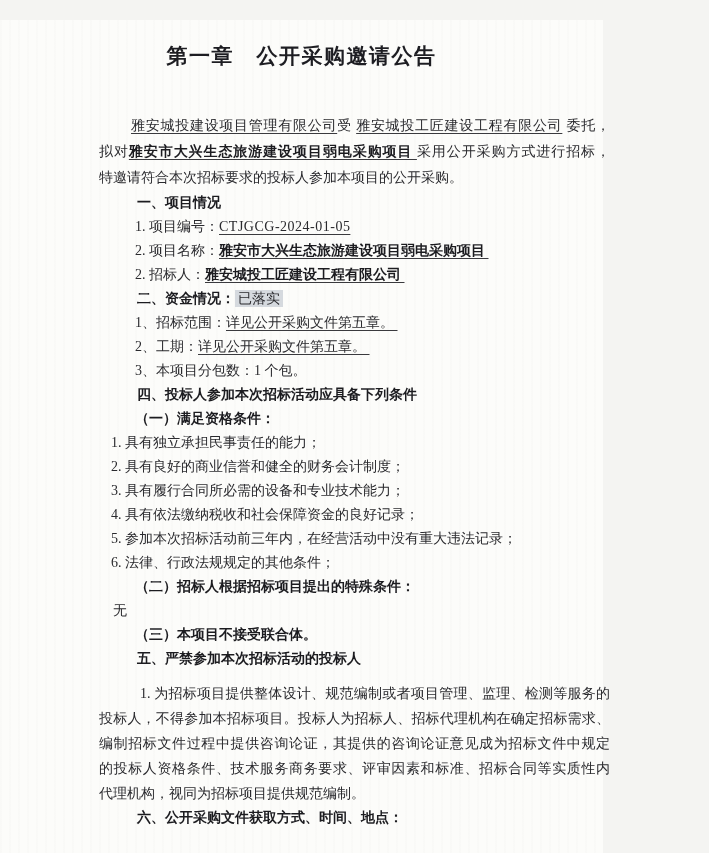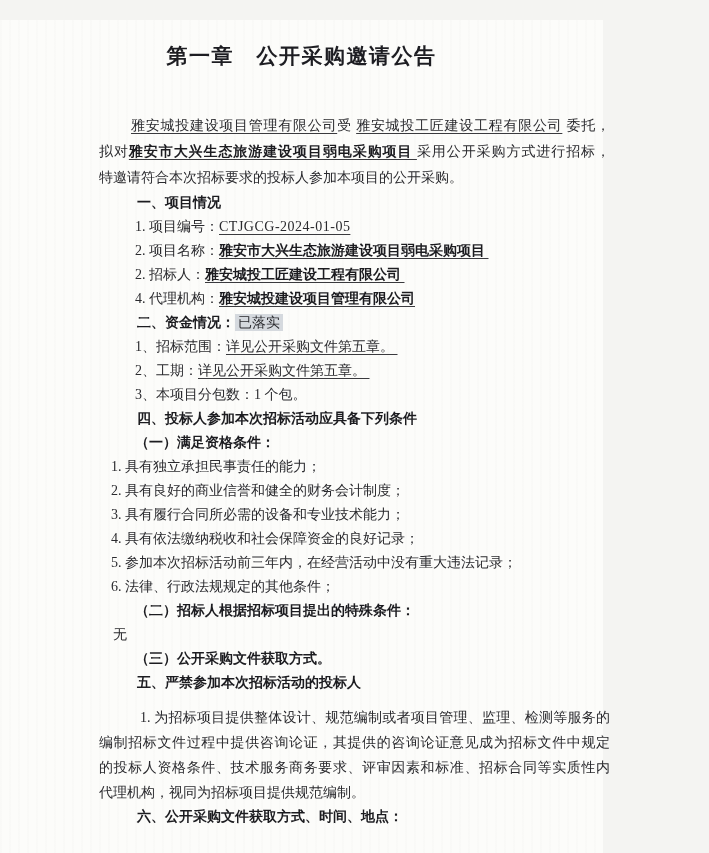--- a/index.html
+++ b/index.html
@@ -82,36 +82,36 @@
 <div class="page">
   <div class="doc-title">第一章　公开采购邀请公告</div>
   <div class="body-col">
       <div class="line role-intro-first fill"><span class="run u">雅安城投建设项目管理有限公司</span><span class="run">受 </span><span class="run u">雅安城投工匠建设工程有限公司</span><span class="run"> 委托，</span></div>
       <div class="line role-intro fill"><span class="run">拟对</span><span class="run b u">雅安市大兴生态旅游建设项目弱电采购项目 </span><span class="run">采用公开采购方式进行招标，</span></div>
       <div class="line role-intro"><span class="run">特邀请符合本次招标要求的投标人参加本项目的公开采购。</span></div>
       <div class="line role-heading"><span class="run b">一、项目情况</span></div>
       <div class="line role-item"><span class="run">1. 项目编号：</span><span class="run u latin">CTJGCG-2024-01-05</span></div>
       <div class="line role-item"><span class="run">2. 项目名称：</span><span class="run b u">雅安市大兴生态旅游建设项目弱电采购项目 </span></div>
       <div class="line role-item"><span class="run">2. 招标人：</span><span class="run b u">雅安城投工匠建设工程有限公司 </span></div>
-      <div class="line role-item"><span class="run">4. 代理机构：</span><span class="run b u">雅安城投建设项目管理有限公司</span></div>
       <div class="line role-heading"><span class="run b">二、资金情况：</span><span class="run hl">已落实</span></div>
       <div class="line role-item"><span class="run">1、招标范围：</span><span class="run u">详见公开采购文件第五章。 </span></div>
       <div class="line role-item"><span class="run">2、工期：</span><span class="run u">详见公开采购文件第五章。 </span></div>
       <div class="line role-item"><span class="run">3、本项目分包数：1 个包。</span></div>
       <div class="line role-heading"><span class="run b">四、投标人参加本次招标活动应具备下列条件</span></div>
       <div class="line role-item"><span class="run b">（一）满足资格条件：</span></div>
       <div class="line role-sub-item"><span class="run">1. 具有独立承担民事责任的能力；</span></div>
       <div class="line role-sub-item"><span class="run">2. 具有良好的商业信誉和健全的财务会计制度；</span></div>
       <div class="line role-sub-item"><span class="run">3. 具有履行合同所必需的设备和专业技术能力；</span></div>
       <div class="line role-sub-item"><span class="run">4. 具有依法缴纳税收和社会保障资金的良好记录；</span></div>
       <div class="line role-sub-item"><span class="run">5. 参加本次招标活动前三年内，在经营活动中没有重大违法记录；</span></div>
       <div class="line role-sub-item"><span class="run">6. 法律、行政法规规定的其他条件；</span></div>
       <div class="line role-item"><span class="run b">（二）招标人根据招标项目提出的特殊条件：</span></div>
       <div class="line role-blank-answer"><span class="run">无</span></div>
-      <div class="line role-item"><span class="run b">（三）公开采购文件获取方式。</span></div>
+      <div class="line role-item"><span class="run b">（三）本项目不接受联合体。</span></div>
       <div class="line role-heading"><span class="run b">五、严禁参加本次招标活动的投标人</span></div>
       <div class="line role-para-first fill"><span class="run">1. 为招标项目提供整体设计、规范编制或者项目管理、监理、检测等服务的</span></div>
+      <div class="line role-para fill"><span class="run">投标人，不得参加本招标项目。投标人为招标人、招标代理机构在确定招标需求、</span></div>
       <div class="line role-para fill"><span class="run">编制招标文件过程中提供咨询论证，其提供的咨询论证意见成为招标文件中规定</span></div>
       <div class="line role-para fill"><span class="run">的投标人资格条件、技术服务商务要求、评审因素和标准、招标合同等实质性内</span></div>
       <div class="line role-para"><span class="run">代理机构，视同为招标项目提供规范编制。</span></div>
       <div class="line role-heading"><span class="run b">六、公开采购文件获取方式、时间、地点：</span></div>
     </div>
 </div>
 
 </body></html>

